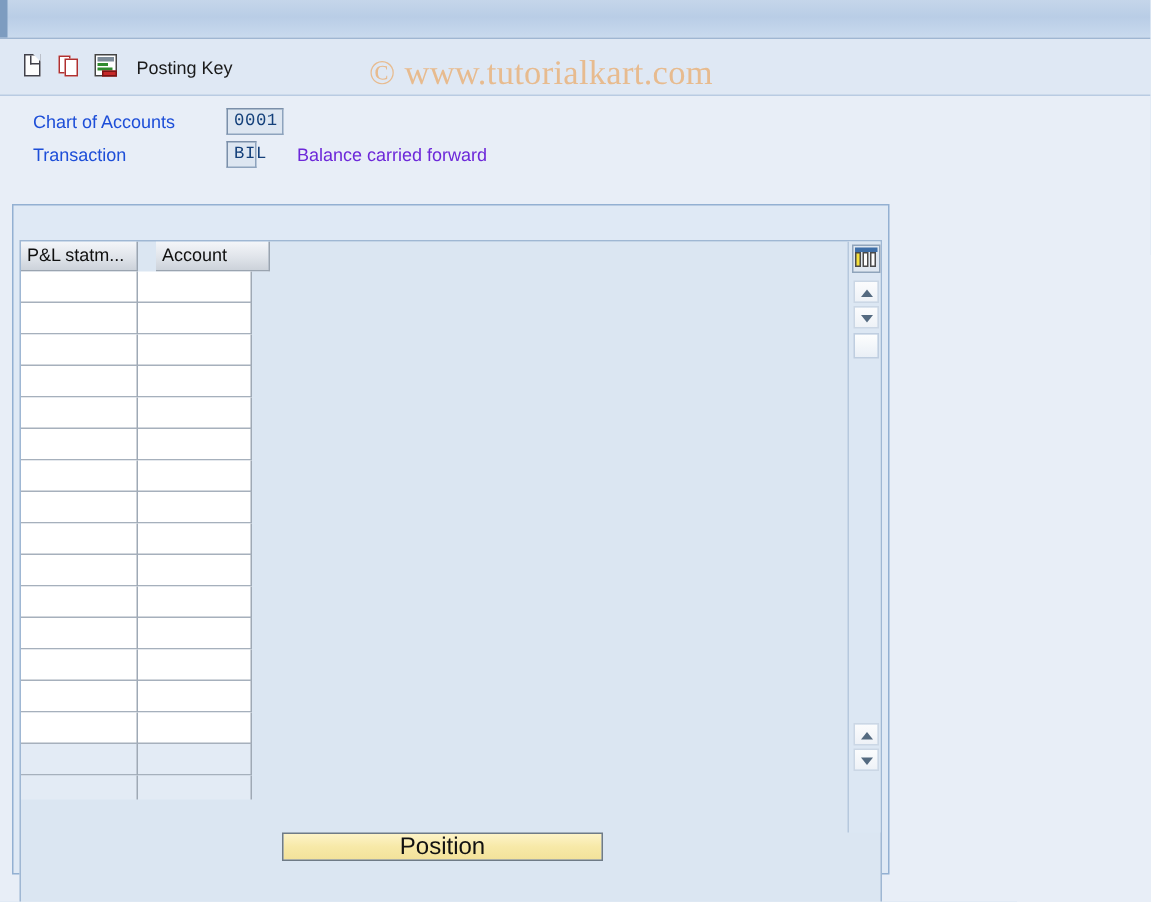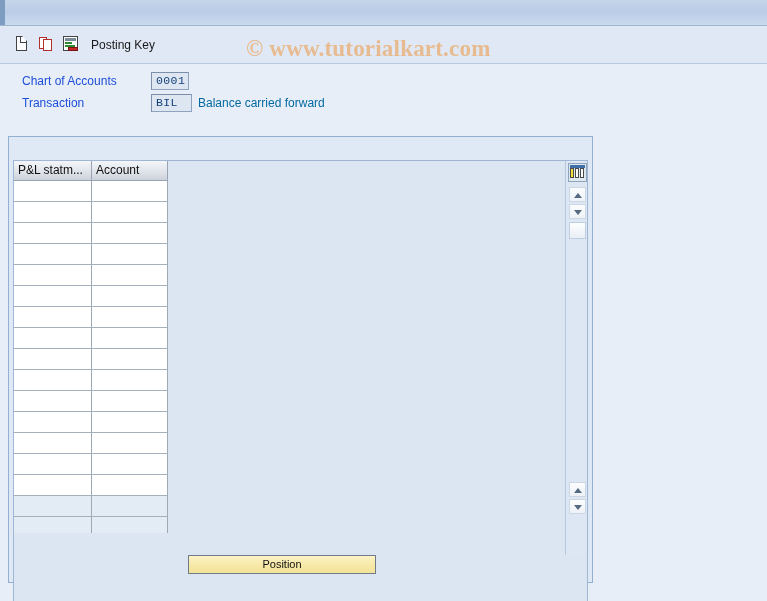--- a/index.html
+++ b/index.html
@@ -134,21 +134,21 @@
     color: #1a1a1a;
     white-space: nowrap;
   }
 
   
   #watermark {
     position: absolute;
     left: 246px; top: 36px;
     font-family: "Liberation Serif", serif;
     font-size: 23px;
-    font-weight: bold;
+    font-weight: normal;
     color: #e8b98a;
     opacity: .95;
     white-space: nowrap;
     letter-spacing: .2px;
     pointer-events: none;
   }
 
   
   #form-area {
     position: absolute;
@@ -179,26 +179,26 @@
     border-left-color: #7b8fa9;
     box-sizing: border-box;
     font-size: 11.5px;
     color: #14407a;
     font-family: "Liberation Mono", monospace;
     letter-spacing: .4px;
     padding: 1px 3px 0 4px;
     white-space: nowrap;
   }
   .fld-box.coa  { left: 151px; width: 38px; }
-  .fld-box.trx  { left: 151px; width: 41px; }
+  .fld-box.trx  { left: 151px; width: 20px; }
   .fld-desc {
     position: absolute;
     left: 198px; top: 2px;
     font-size: 12px;
-    color: #0369a1;
+    color: #6d28d9;
     white-space: nowrap;
   }
 
   
   #group-box {
     position: absolute;
     left: 8px; top: 136px;
     width: 585px; height: 447px;
     border: 1px solid #93b0d2;
     background: #dfe9f5;
@@ -248,21 +248,21 @@
     border-right: 1px solid #9aa4b0;
     border-bottom: 1px solid #9aa4b0;
     box-sizing: border-box;
     font-size: 12px;
     color: #101010;
     padding: 2px 0 0 4px;
     white-space: nowrap;
     overflow: hidden;
   }
   .hdr-cell.c0 { width: 78px; }
-  .hdr-cell.c1 { width: 76px; }
+  .hdr-cell.c1 { width: 76px; margin-left: 12px; }
   .hdr-cell.filler {
     flex: 1;
     background: #dbe6f2;
     border-right: none;
     border-bottom: none;
   }
   #grid-body {
     position: absolute;
     left: 0; top: 20px;
     width: 553px; height: 352px;
@@ -393,25 +393,25 @@
     width: 387px; height: 16px;
     background: #fafbfc;
     border: 1px solid #e2e8f0;
     box-sizing: border-box;
   }
 
   
   #position-button {
     position: absolute;
     left: 188px; top: 555px;
-    width: 188px; height: 19px;
+    width: 214px; height: 19px;
     background: linear-gradient(to bottom, #fdf3c8 0%, #f7e9a8 50%, #f3e29a 100%);
     border: 1px solid #6f7b86;
     box-sizing: border-box;
-    font-size: 11px;
+    font-size: 16px;
     color: #111;
     text-align: center;
     line-height: 17px;
     cursor: default;
   }
 </style>
 </head>
 <body>
 
 <div id="title-bar">

